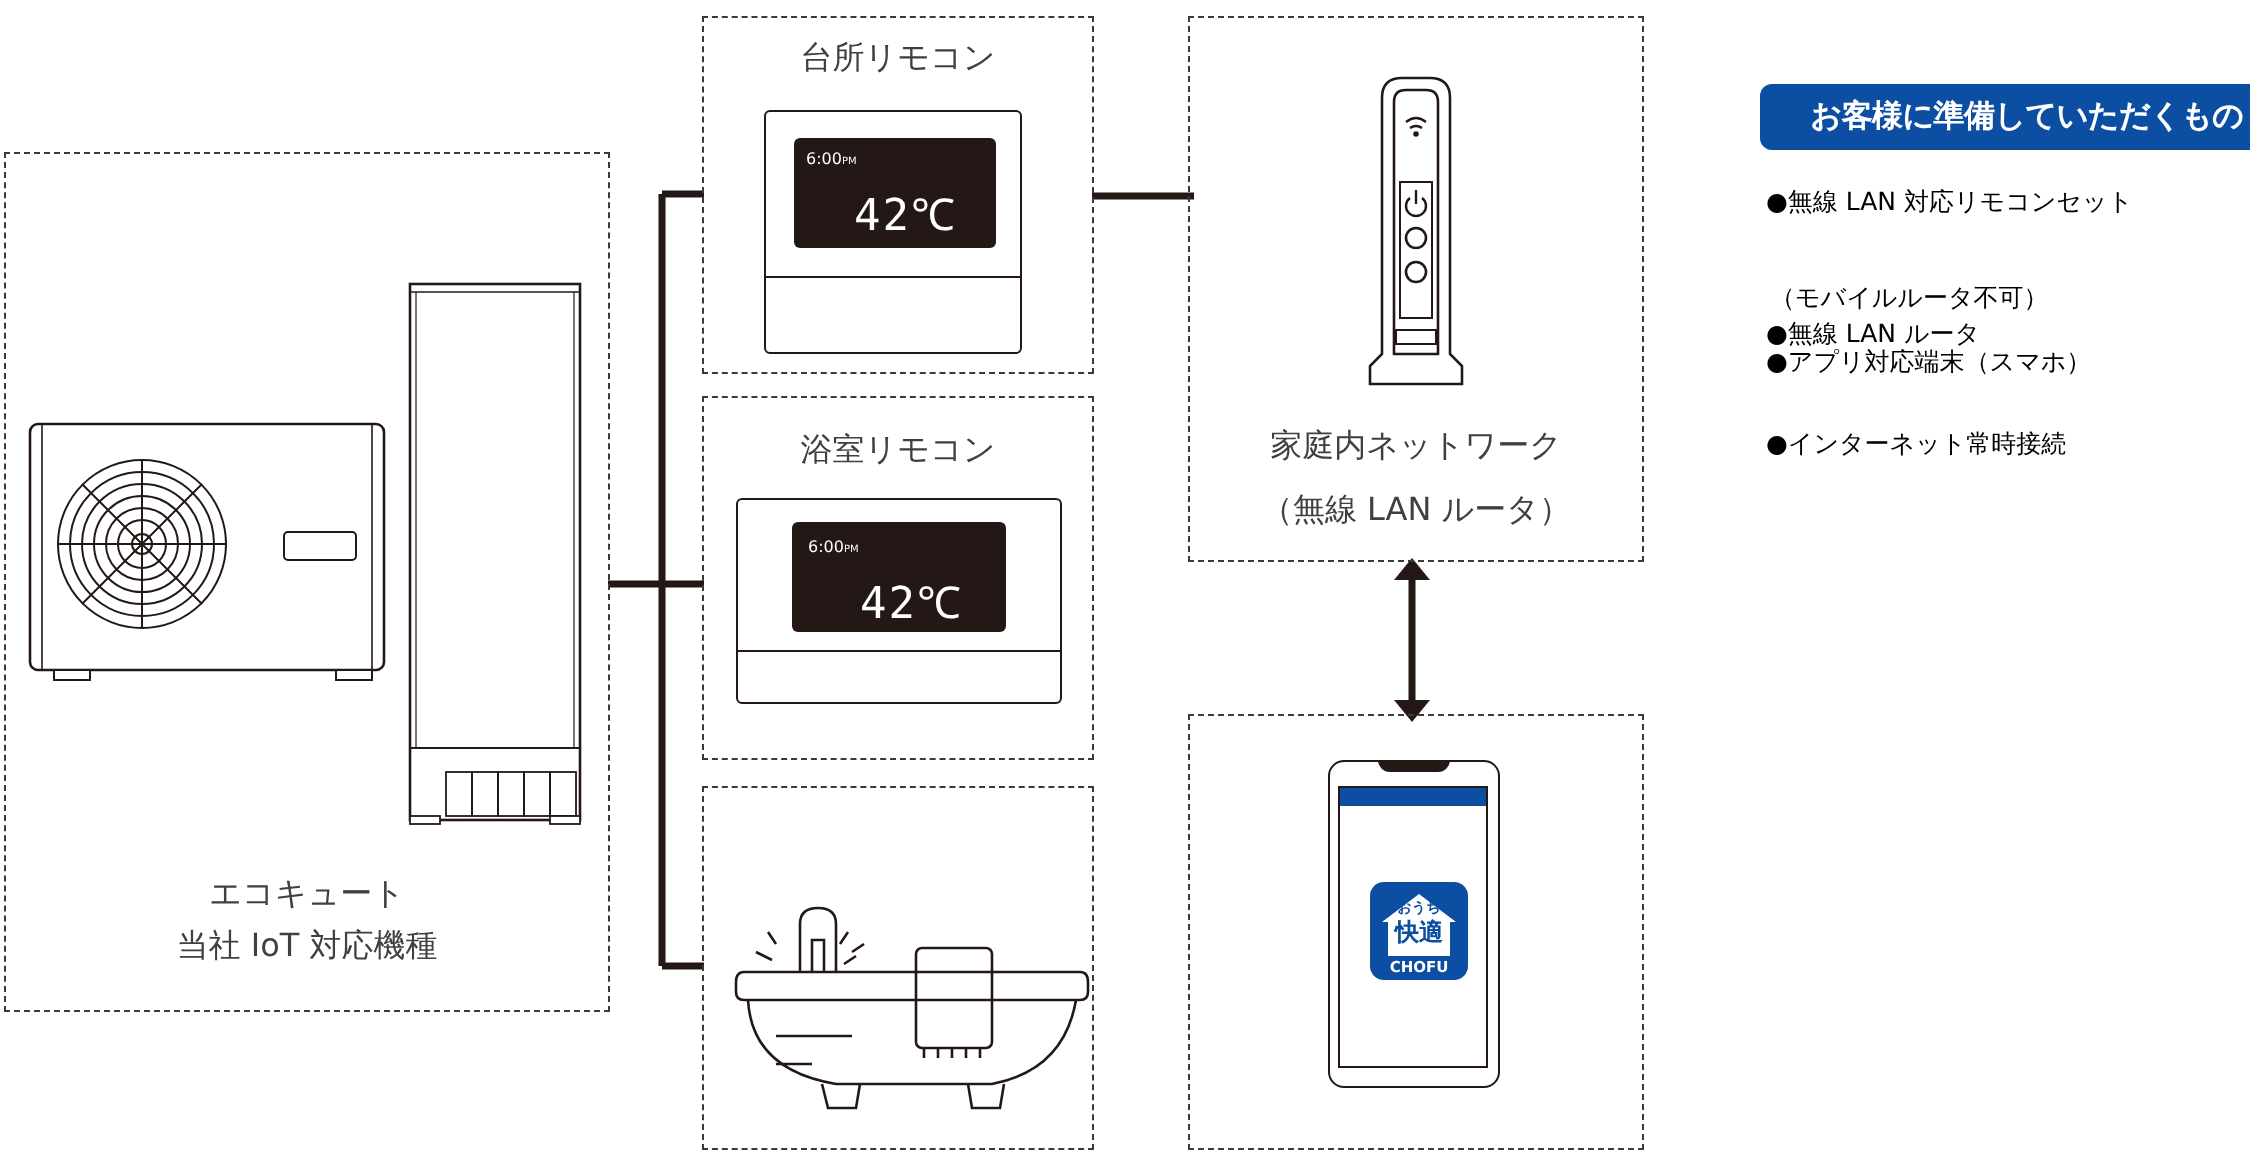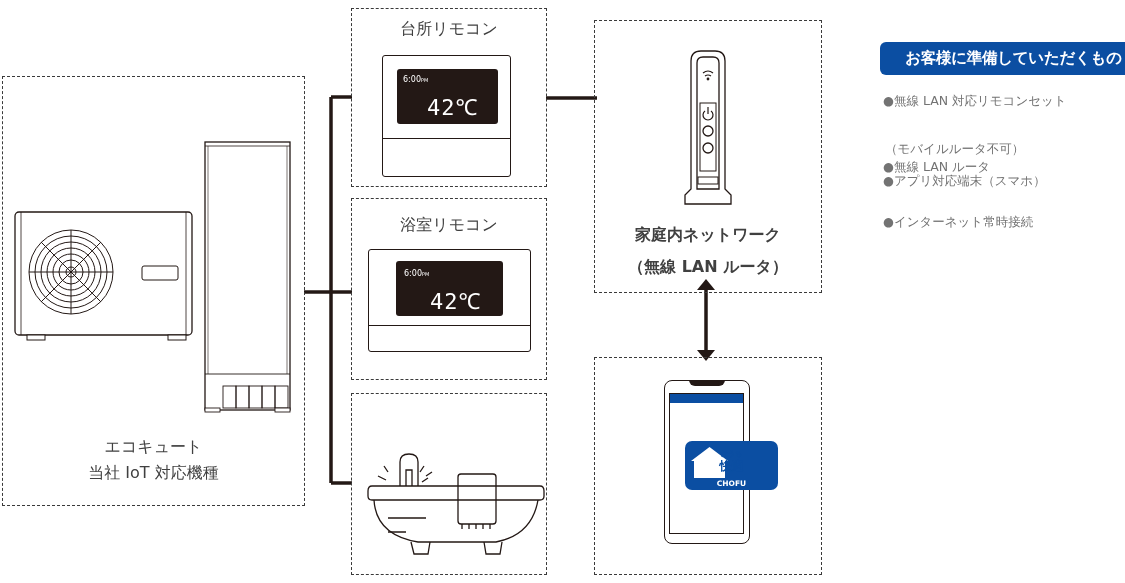--- a/index.html
+++ b/index.html
@@ -5,21 +5,21 @@
   html, body { margin:0; padding:0; background:#ffffff; }
   body { width:1125px; height:583px; position:relative; overflow:hidden;
          font-family:"DejaVu Sans","Liberation Sans",sans-serif; color:#231815; }
   .box { position:absolute; border:1.5px dashed #3a3a3a; box-sizing:border-box; }
   .label { position:absolute; left:0; right:0; text-align:center; font-size:16px; color:#404040; }
   .abs { position:absolute; }
   svg { position:absolute; overflow:visible; }
   .req-title { position:absolute; left:880px; top:42px; width:267px; height:33px;
     background:#0b4ea2; color:#fff; border-radius:6px; font-size:15.5px; line-height:33px;
     text-align:center; font-weight:bold; letter-spacing:-0.3px; }
-  .req-item { position:absolute; left:883px; font-size:12.5px; line-height:17px; color:#737373; white-space:nowrap; }
+  .req-item { position:absolute; left:883px; font-size:12.5px; line-height:17px; color:#000000; white-space:nowrap; }
 </style>
 </head>
 <body>
 
 <svg width="1125" height="583" style="left:0;top:0;">
   <g stroke="#231815" stroke-width="3.5" fill="none">
     <path d="M331 97 L331 483"></path>
     <path d="M331 97 L352 97"></path>
     <path d="M331 292 L352 292"></path>
     <path d="M331 483 L352 483"></path>
@@ -102,21 +102,21 @@
       <path d="M34 36 L34 12 Q34 4 43 4 Q52 4 52 12 L52 36"></path>
       <path d="M40 36 L40 20 L46 20 L46 36"></path>
       <path d="M18 16 L22 22 M12 26 L20 30 M58 16 L54 22 M60 26 L66 22 M56 32 L62 28"></path>
       <rect x="92" y="24" width="38" height="50" rx="3" fill="#fff"></rect>
       <path d="M92 36 L130 36 M92 50 L130 50"></path>
       <path d="M96 74 L96 79 M103 74 L103 79 M110 74 L110 79 M117 74 L117 79 M124 74 L124 79"></path>
     </g>
   </svg>
 </div>
 
-<div class="box" style="left:594px;top:20px;width:228px;height:273px;font-weight:bold;">
+<div class="box" style="left:594px;top:8px;width:228px;height:273px;">
   <svg width="60" height="160" style="left:82px;top:28px;">
     <g fill="#fff" stroke="#231815" stroke-width="1.3">
       <path d="M8 155 L8 146 L14 140 L14 12 Q14 2 24 2 L38 2 Q48 2 48 12 L48 140 L54 146 L54 155 Z"></path>
       <path d="M20 140 L20 14 Q20 8 26 8 L36 8 Q42 8 42 14 L42 140 Z"></path>
       <rect x="23" y="54" width="16" height="68" fill="none" stroke-width="1"></rect>
       <circle cx="31" cy="82" r="5"></circle>
       <circle cx="31" cy="99" r="5"></circle>
       <rect x="21" y="128" width="20" height="7" fill="none" stroke-width="1"></rect>
     </g>
     <g fill="none" stroke="#231815" stroke-width="1.2">
@@ -131,21 +131,21 @@
   </svg>
   <div class="label" style="top:204px;">家庭内ネットワーク</div>
   <div class="label" style="top:236px;">（無線 LAN ルータ）</div>
 </div>
 
 <div class="box" style="left:594px;top:357px;width:228px;height:218px;">
   <div class="abs" style="left:69px;top:22px;width:86px;height:164px;border:1.5px solid #231815;border-radius:8px;box-sizing:border-box;background:#fff;">
     <div class="abs" style="left:24px;top:-1px;width:36px;height:6px;background:#231815;border-radius:0 0 6px 6px;"></div>
     <div class="abs" style="left:4px;top:12px;width:75px;height:141px;border:1px solid #231815;box-sizing:border-box;">
       <div class="abs" style="left:0;top:0;right:0;height:9px;background:#0b4ea2;"></div>
-      <div class="abs" style="left:15px;top:47px;width:49px;height:49px;background:#0b4ea2;border-radius:7px;color:#fff;text-align:center;padding-left:44px;">
+      <div class="abs" style="left:15px;top:47px;width:49px;height:49px;background:#0b4ea2;border-radius:7px;color:#fff;text-align:center;">
         <svg width="49" height="49" style="left:0;top:0;">
           <path d="M6 20 L24.5 6 L43 20 L40 20 L40 37 L9 37 L9 20 Z" fill="#fff"></path>
         </svg>
         <div class="abs" style="left:0;right:0;top:8px;font-size:7px;font-weight:bold;color:#0b4ea2;">おうち</div>
         <div class="abs" style="left:0;right:0;top:17px;font-size:12px;font-weight:bold;color:#0b4ea2;">快適</div>
         <div class="abs" style="left:0;right:0;top:38px;font-size:7.5px;font-weight:bold;color:#fff;">CHOFU</div>
       </div>
     </div>
   </div>
 </div>

